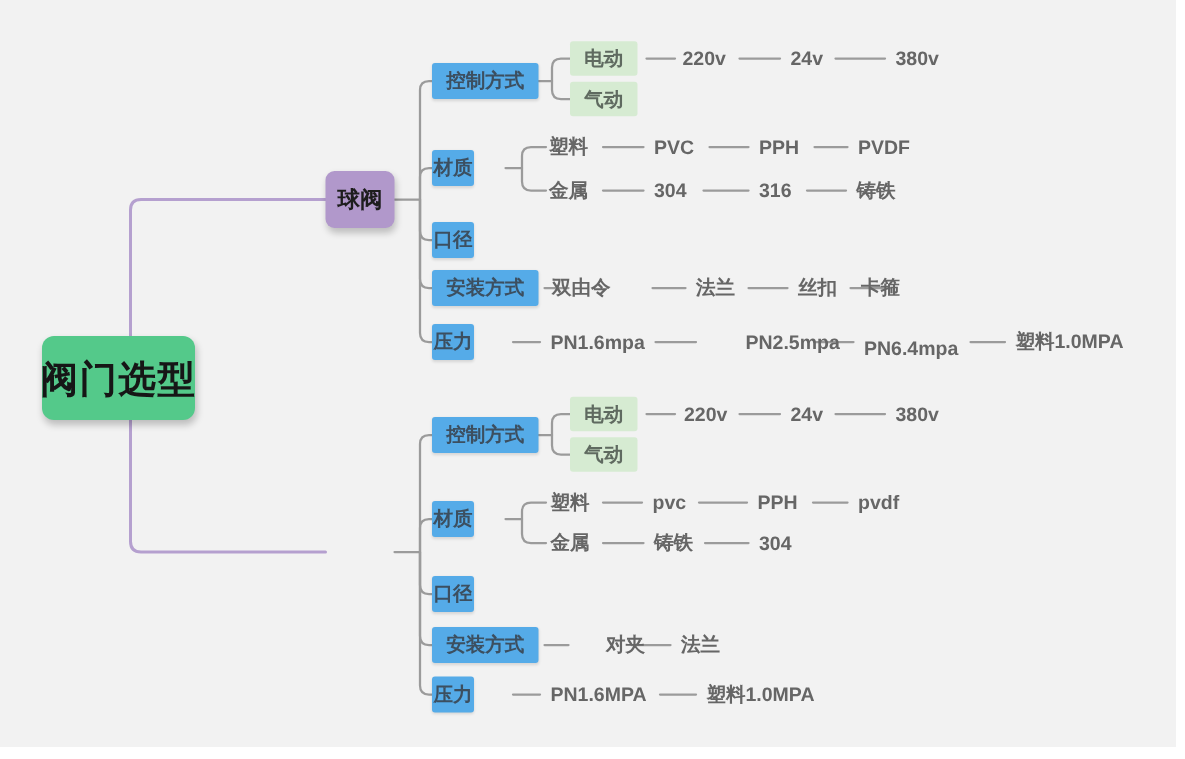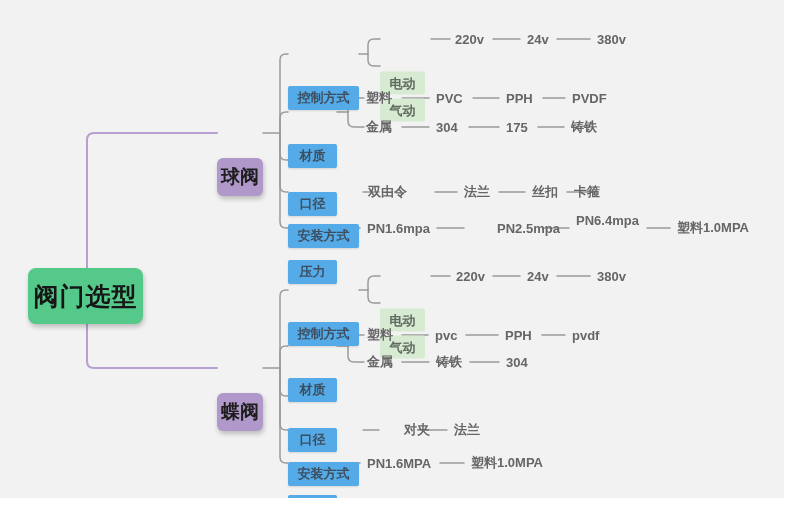--- a/index.html
+++ b/index.html
@@ -4,29 +4,29 @@
 <style>
   html,body{margin:0;padding:0;}
   body{
     width:790px;height:506px;position:relative;background:#ffffff;
     font-family:"Liberation Sans","DejaVu Sans",sans-serif;
     overflow:hidden;
   }
   .canvas{position:absolute;left:0;top:0;width:784px;height:498px;background:#f2f2f2;overflow:hidden;}
   svg.wires{position:absolute;left:0;top:0;z-index:1;}
   .node{position:absolute;transform:translateY(-50%);display:flex;align-items:center;justify-content:center;
-        font-weight:bold;white-space:nowrap;z-index:2;box-sizing:border-box;margin-top:44px;}
-  .root{left:28px;top:252px;width:115px;height:56px;background:#54c98a;border-radius:8px;
+        font-weight:bold;white-space:nowrap;z-index:2;box-sizing:border-box;}
+  .root{left:28px;top:252px;width:102px;height:56px;background:#54c98a;border-radius:8px;
         color:#161616;font-size:25px;letter-spacing:1px;box-shadow:1px 3px 5px rgba(0,0,0,0.22);}
   .purple{left:217px;width:46px;height:38px;background:#b198cb;border-radius:6px;color:#1d1d1d;
-        font-size:19px;box-shadow:1px 3px 5px rgba(0,0,0,0.22);}
+        font-size:15px;box-shadow:1px 3px 5px rgba(0,0,0,0.22);}
   .blue{left:288px;height:24px;background:#55abe8;color:#3c4f60;font-size:13px;border-radius:2px;
         box-shadow:0 1px 2px rgba(0,0,0,0.12);}
   .w4{width:71px;}
-  .w2{width:49px;}
+  .w2{width:28px;}
   .leafgreen{left:380px;width:45px;height:23px;background:#d6ebd2;color:#5f6a60;font-size:13px;border-radius:2px;}
   .txt{position:absolute;transform:translateY(-50%);font-size:13px;font-weight:bold;color:#666;
        white-space:nowrap;z-index:2;}
 </style>
 </head>
 <body>
 
 <div class="canvas">
 
   <svg class="wires" width="790" height="506" viewBox="0 0 790 506">
@@ -90,21 +90,20 @@
       <path d="M363,430 H379"></path>
         <path d="M421,430 H447"></path>
       <path d="M342,463 H360"></path>
         <path d="M440,463 H464"></path>
     </g>
   </svg>
 
   <div class="node root">阀门选型</div>
 
   <div class="node purple" style="top:133px">球阀</div>
-  <div class="node purple" style="top:368px">蝶阀</div>
 
   <div class="node blue w4" style="top:54px">控制方式</div>
   <div class="node blue w2" style="top:112px">材质</div>
   <div class="node blue w2" style="top:160px">口径</div>
   <div class="node blue w4" style="top:192px">安装方式</div>
   <div class="node blue w2" style="top:228px">压力</div>
 
   <div class="node leafgreen" style="top:39px">电动</div>
   <div class="node leafgreen" style="top:66px">气动</div>
 
@@ -112,31 +111,31 @@
   <span class="txt" style="left:527px;top:39px">24v</span>
   <span class="txt" style="left:597px;top:39px">380v</span>
 
   <span class="txt" style="left:366px;top:98px">塑料</span>
   <span class="txt" style="left:436px;top:98px">PVC</span>
   <span class="txt" style="left:506px;top:98px">PPH</span>
   <span class="txt" style="left:572px;top:98px">PVDF</span>
 
   <span class="txt" style="left:366px;top:127px">金属</span>
   <span class="txt" style="left:436px;top:127px">304</span>
-  <span class="txt" style="left:506px;top:127px">175</span>
+  <span class="txt" style="left:506px;top:127px">316</span>
   <span class="txt" style="left:571px;top:127px">铸铁</span>
 
   <span class="txt" style="left:368px;top:192px">双由令</span>
   <span class="txt" style="left:464px;top:192px">法兰</span>
   <span class="txt" style="left:532px;top:192px">丝扣</span>
   <span class="txt" style="left:574px;top:192px">卡箍</span>
 
   <span class="txt" style="left:367px;top:228px">PN1.6mpa</span>
   <span class="txt" style="left:497px;top:228px">PN2.5mpa</span>
-  <span class="txt" style="left:576px;top:220px">PN6.4mpa</span>
+  <span class="txt" style="left:576px;top:232px">PN6.4mpa</span>
   <span class="txt" style="left:677px;top:228px">塑料1.0MPA</span>
 
   <div class="node blue w4" style="top:290px">控制方式</div>
   <div class="node blue w2" style="top:346px">材质</div>
   <div class="node blue w2" style="top:396px">口径</div>
   <div class="node blue w4" style="top:430px">安装方式</div>
   <div class="node blue w2" style="top:463px">压力</div>
 
   <div class="node leafgreen" style="top:276px">电动</div>
   <div class="node leafgreen" style="top:303px">气动</div>

